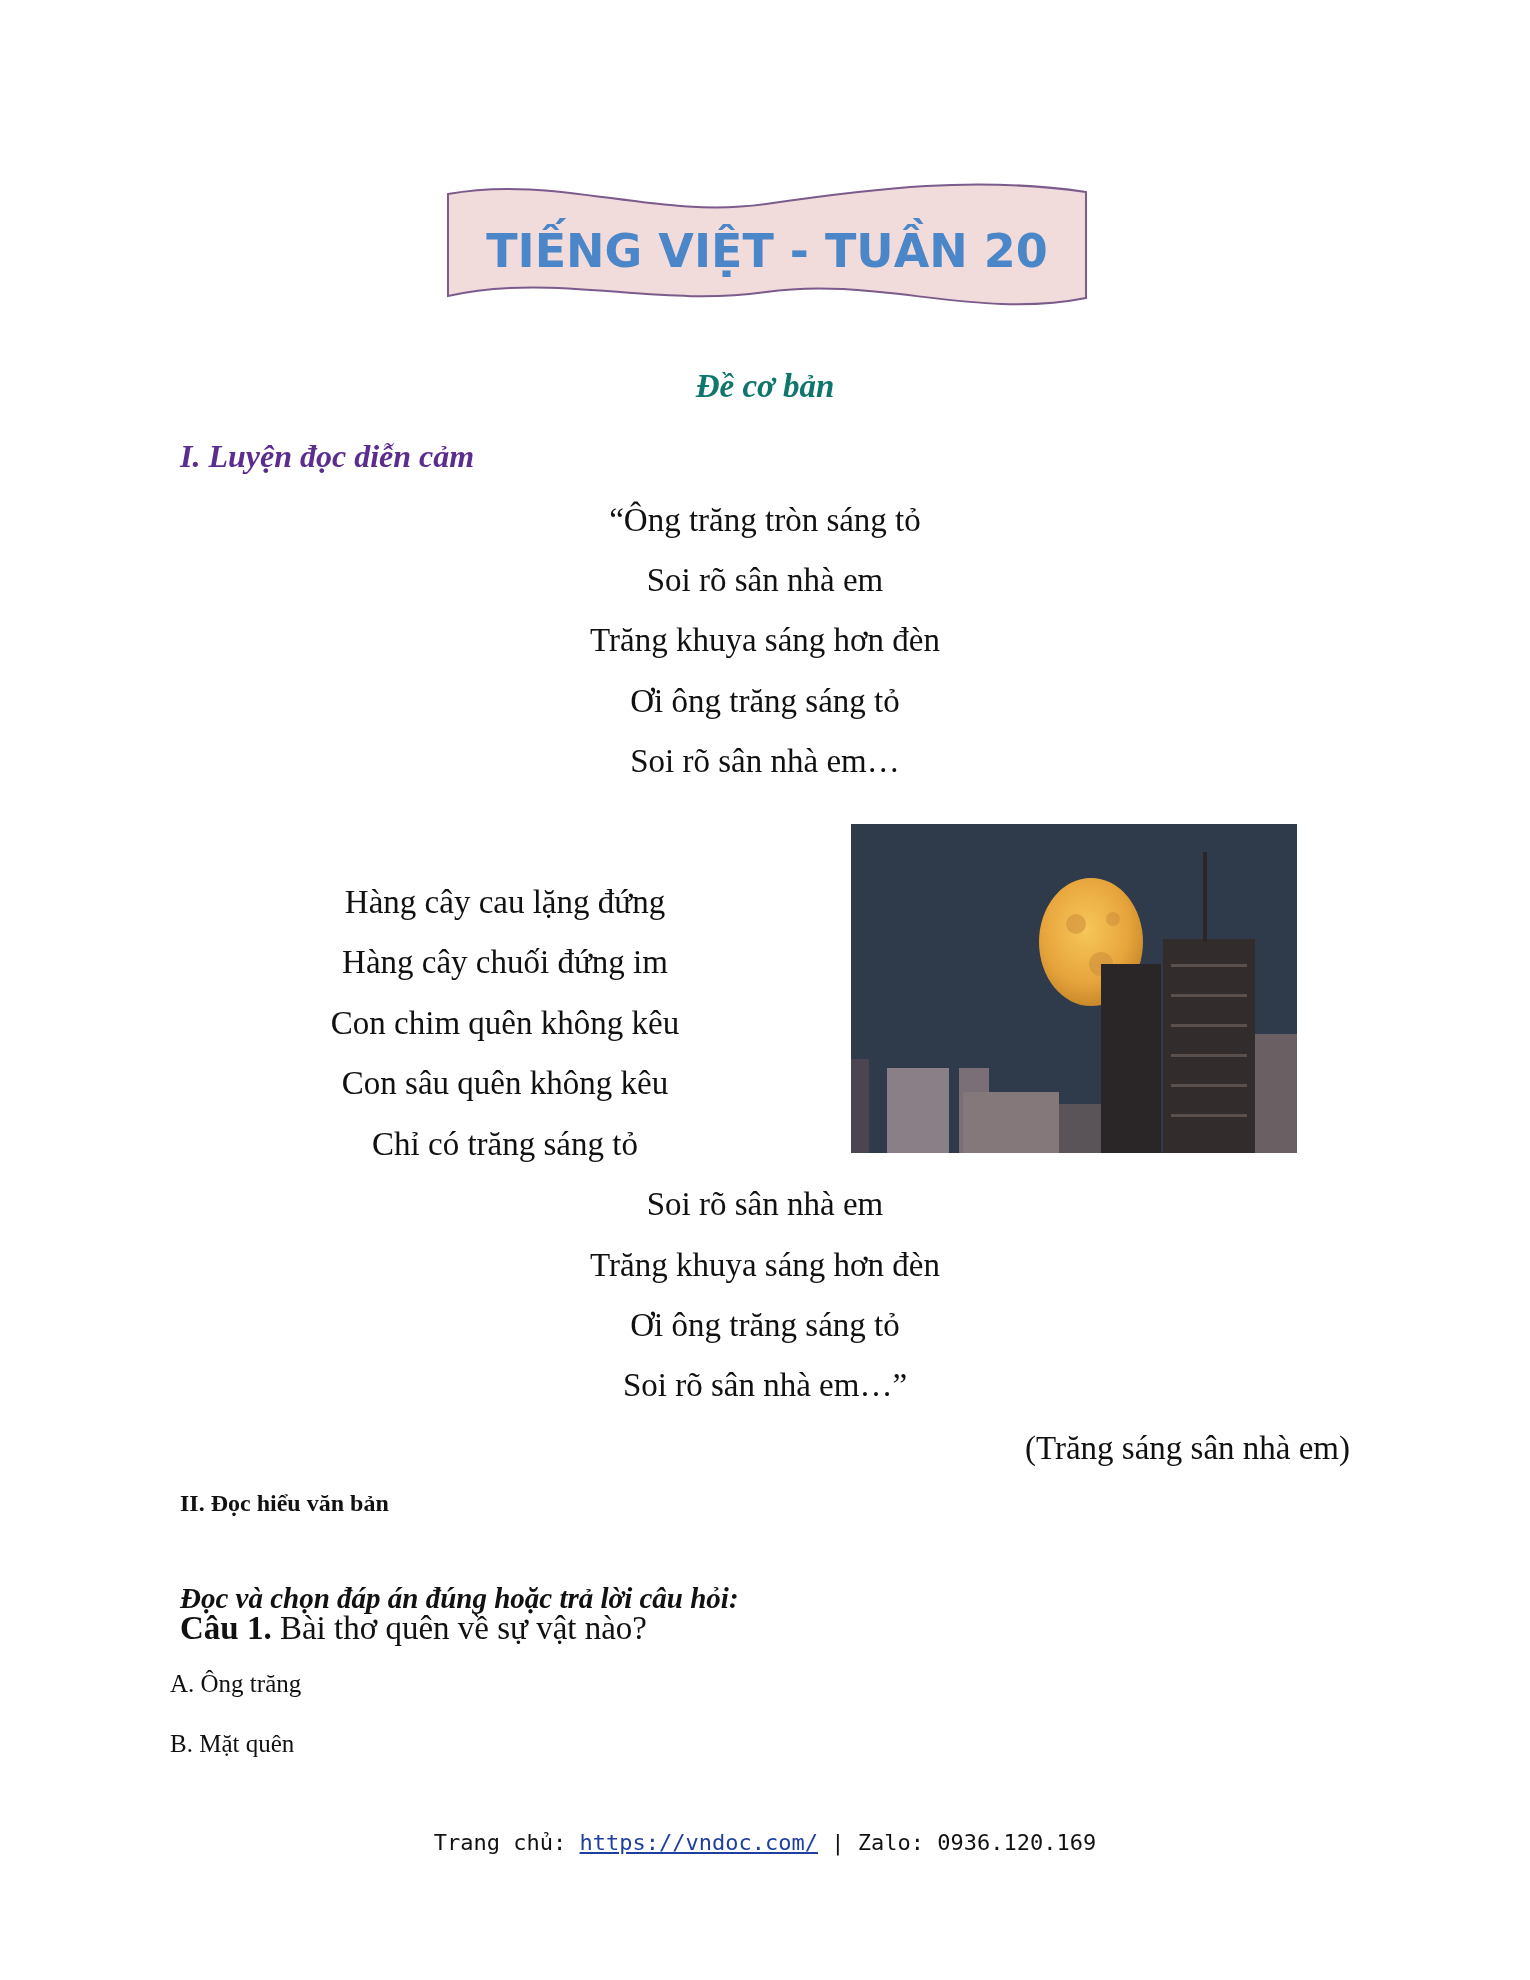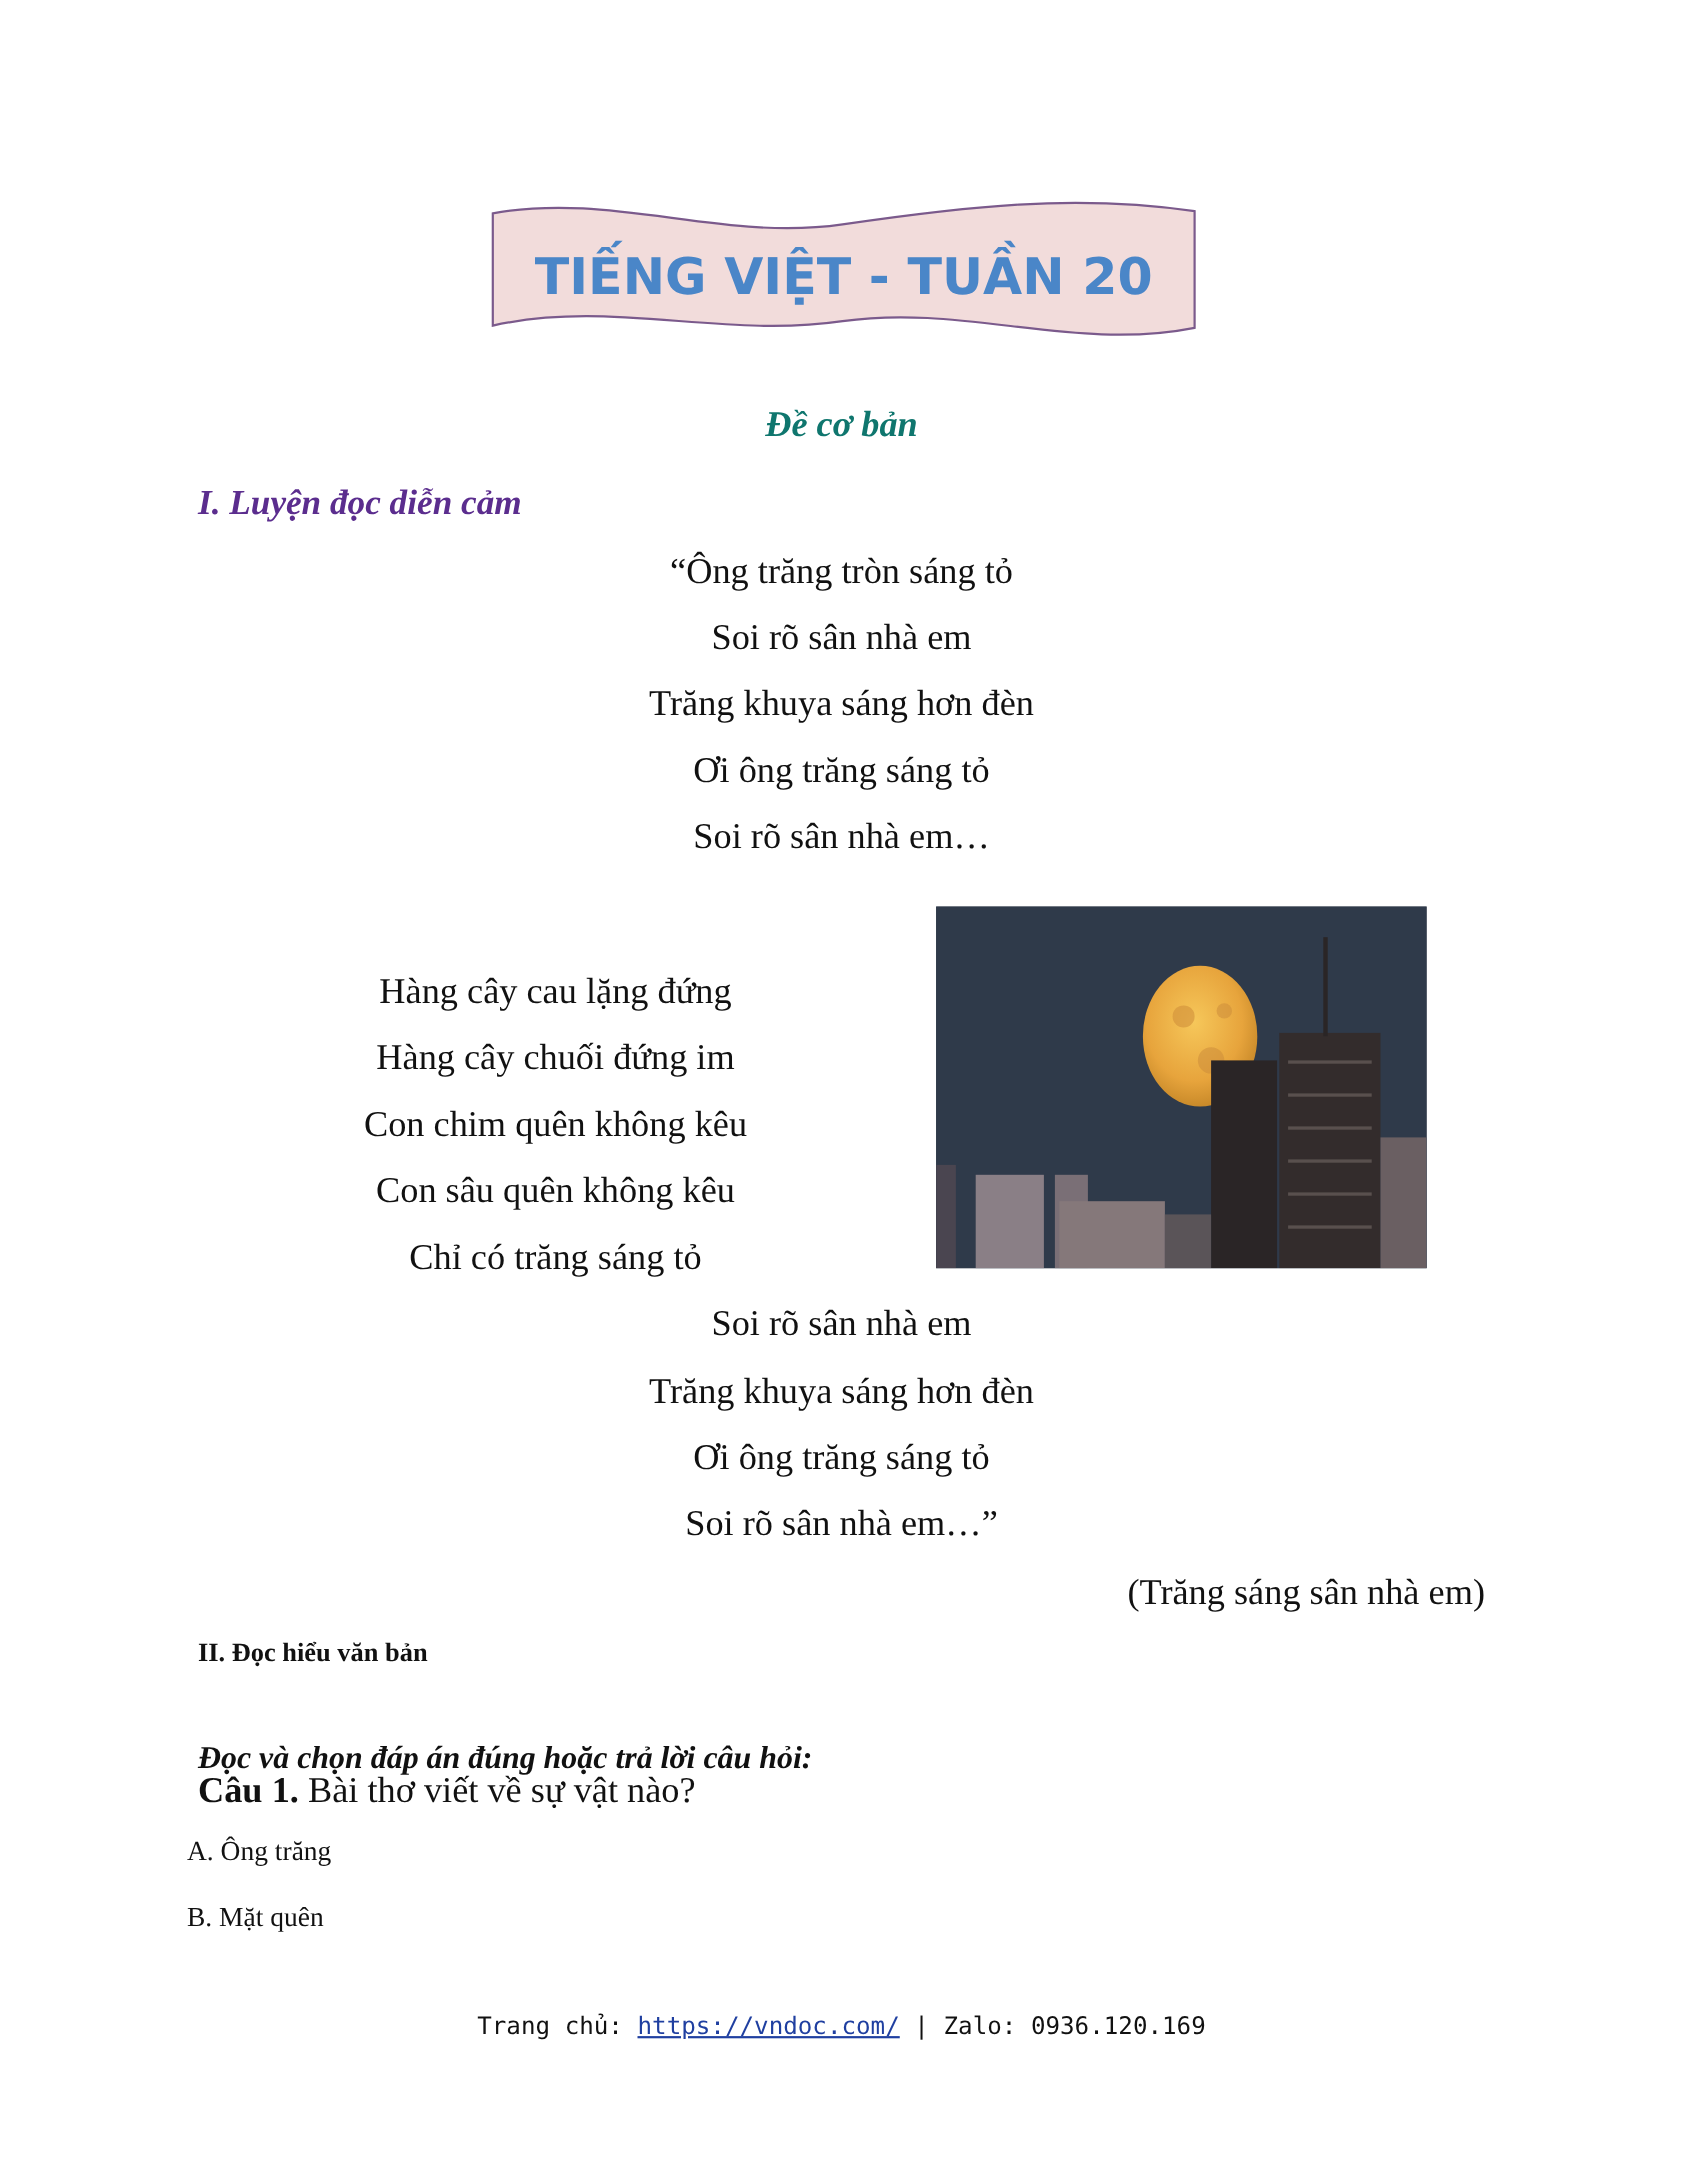--- a/index.html
+++ b/index.html
@@ -90,20 +90,20 @@
 <div class="abs center-col poem-line" style="top:1186px">Soi rõ sân nhà em</div>
 <div class="abs center-col poem-line" style="top:1247px">Trăng khuya sáng hơn đèn</div>
 <div class="abs center-col poem-line" style="top:1307px">Ơi ông trăng sáng tỏ</div>
 <div class="abs center-col poem-line" style="top:1367px">Soi rõ sân nhà em…”</div>
 
 <div class="abs citation">(Trăng sáng sân nhà em)</div>
 
 <div class="abs sec2">II. Đọc hiểu văn bản</div>
 <div class="abs instr">Đọc và chọn đáp án đúng hoặc trả lời câu hỏi:</div>
 <div class="abs q1">
-  <b>Câu 1.</b><span> Bài thơ viết về sự vật nào?</span>
+  <b>Câu 1.</b><span> Bài thơ quên về sự vật nào?</span>
 </div>
 <div class="abs opt" style="top:1670px">A. Ông trăng</div>
 <div class="abs opt" style="top:1730px">B. Mặt quên</div>
 
 <div class="abs footer">
   <span>Trang chủ: </span><a>https://vndoc.com/</a><span> | </span><span>Zalo: 0936.120.169</span>
 </div>
 
 </body></html>

